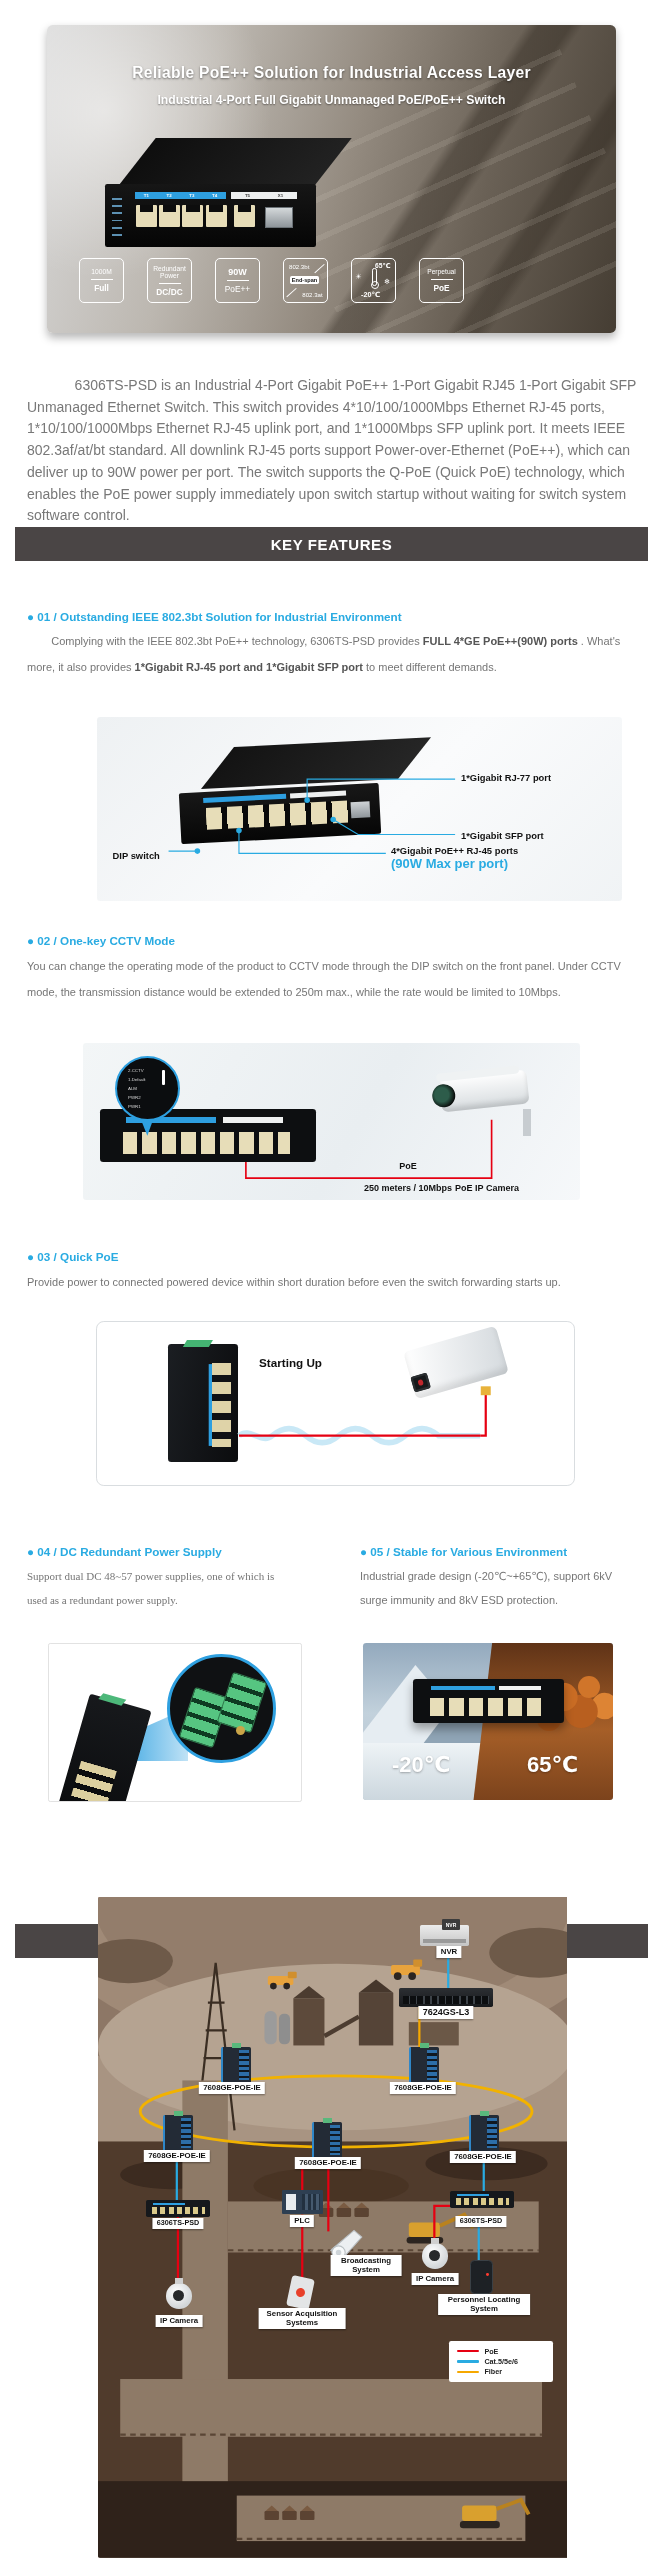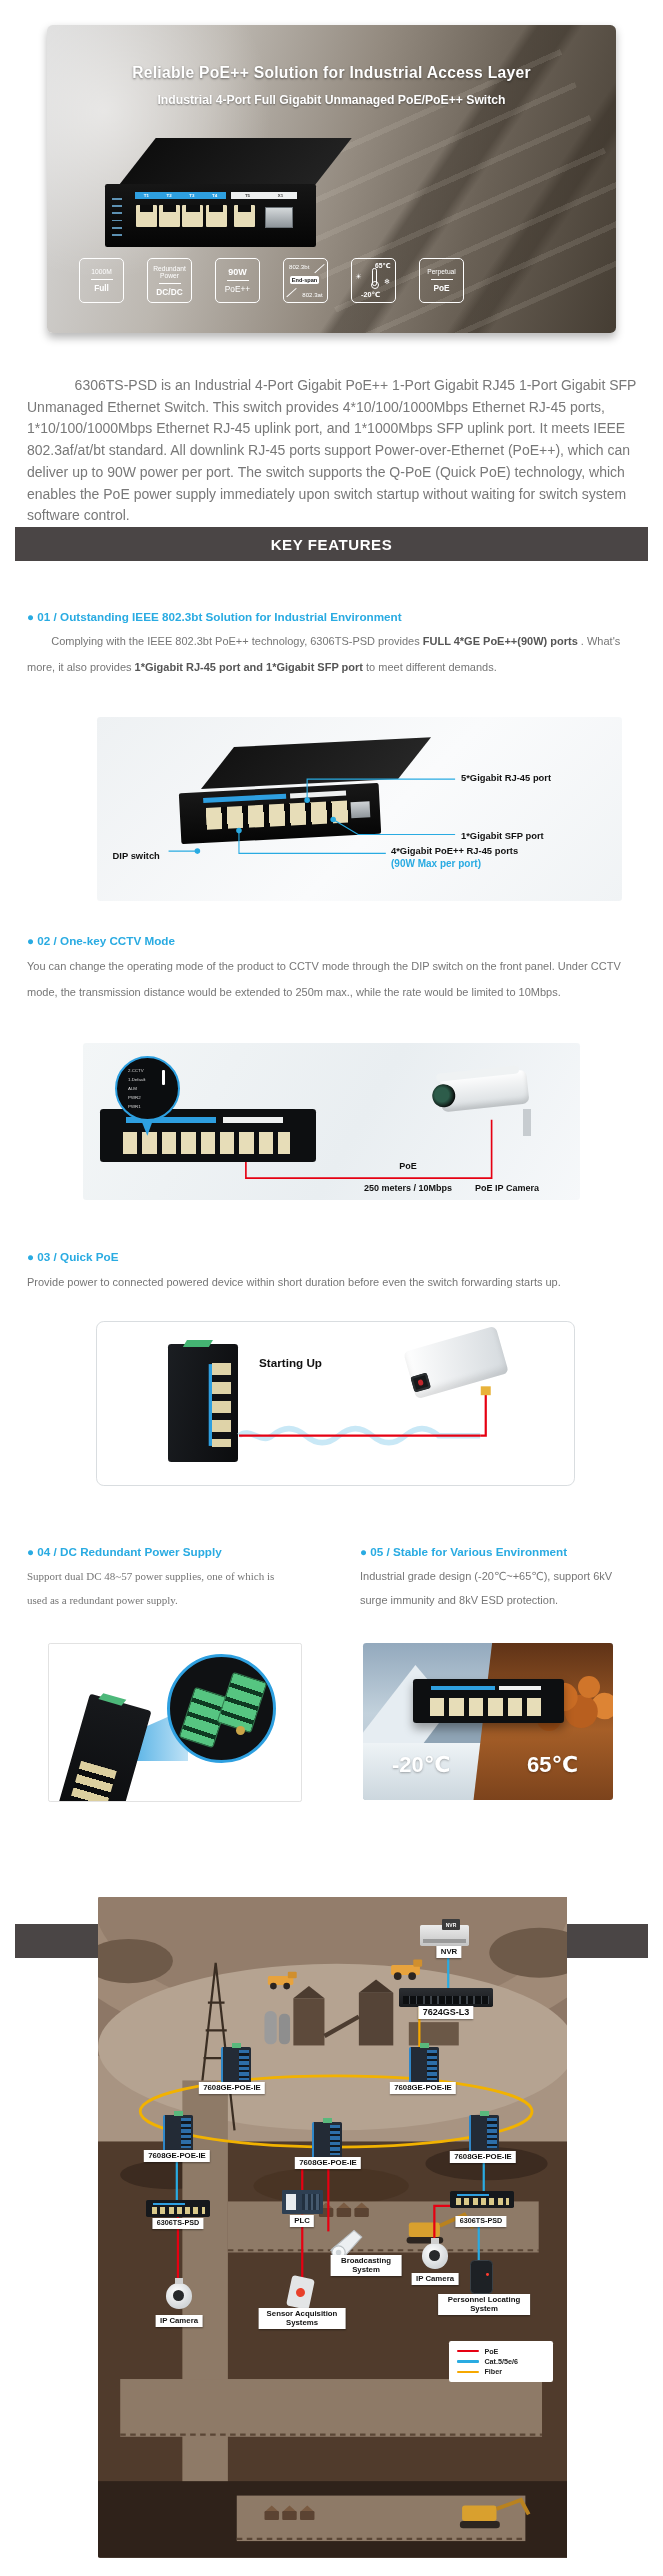--- a/index.html
+++ b/index.html
@@ -85,21 +85,21 @@
   .iso-front .strip-b{position:absolute;left:24.4px;top:5.6px;width:83px;height:5px;background:#2e9fe0;}
   .iso-front .strip-w{position:absolute;left:111px;top:5.6px;width:56px;height:5px;background:#eef0f0;}
   .iso-front .prow{position:absolute;left:25.6px;top:15.6px;width:142px;height:22px;
         background:repeating-linear-gradient(90deg,#e7ddb8 0 15.6px,#090909 15.6px 21px);}
   .iso-front .psfp{position:absolute;left:171px;top:18px;width:19px;height:15.6px;background:linear-gradient(#cfd3d6,#8e959a);}
   .co-svg{position:absolute;left:0;top:0;z-index:2;}
   .co-label{position:absolute;font-size:9.4px;font-weight:bold;color:#111;z-index:3;}
   .co-rj45{left:364px;top:55px;}
   .co-sfp{left:364px;top:113px;}
   .co-poe{left:294px;top:127px;line-height:13.3px;}
-  .co-sub{color:#29abe2;font-size:10px;font-weight:bold;}
+  .co-sub{color:#29abe2;font-size:13px;font-weight:bold;}
   .co-dip{left:15.6px;top:133px;width:53px;text-align:left;}
 
   .cctv-card{left:83px;top:1043px;width:497px;height:157px;
         background:linear-gradient(120deg,#f3f6f7,#e9eef1 55%,#f6f8fa);}
   .mag{position:absolute;left:32px;top:13.3px;width:61px;height:61px;border-radius:50%;background:#0b0d0f;
         border:2.8px solid #2ea0e0;z-index:3;}
   .mag-rows{position:absolute;left:11px;top:7.8px;font-size:4.4px;color:#d6d6d6;line-height:9px;}
   .mag::after{content:"";position:absolute;right:13.3px;top:12.2px;width:2.8px;height:14.4px;background:#fff;border-radius:1.1px;}
   .mag-tail{position:absolute;left:56px;top:77px;width:0;height:0;border-left:10px solid transparent;
         border-right:2.8px solid transparent;border-top:15.6px solid #2ea0e0;transform:rotate(12deg);z-index:2;}
@@ -298,21 +298,21 @@
         <path d="M255,205 V246 H520"></path>
         <path d="M180,242 H128"></path>
       </g>
       <g fill="#29abe2">
         <circle cx="378" cy="150" r="5"></circle>
           <circle cx="425" cy="185" r="5"></circle>
         <circle cx="255" cy="205" r="5"></circle>
           <circle cx="180" cy="242" r="5"></circle>
       </g>
     </svg>
-    <div class="co-label co-rj45">5*Gigabit RJ-45 port</div>
+    <div class="co-label co-rj45">1*Gigabit RJ-77 port</div>
     <div class="co-label co-sfp">1*Gigabit SFP  port</div>
     <div class="co-label co-poe">
       <div>4*Gigabit PoE++ RJ-45 ports</div>
       <div class="co-sub">(90W Max per port)</div>
     </div>
     <div class="co-label co-dip">DIP switch</div>
   </div>
 
   <h3 class="feat-h fh2">● 02 / One-key CCTV Mode</h3>
   <p class="feat-p fp2">You can change the operating mode of the product to CCTV mode through the DIP switch on the front panel. Under CCTV mode, the transmission distance would be extended to 250m max., while the rate would be limited to 10Mbps.</p>
@@ -333,21 +333,21 @@
       <div class="wstrip"></div>
       <div class="ports"></div>
     </div>
     <svg width="497" height="157" style="position:absolute;left:0;top:0;z-index:1;" viewBox="0 0 894 282">
       <path d="M293,214 V243 H735 V138" stroke="#e60012" stroke-width="3" fill="none"></path>
     </svg>
     <div class="bullet-cam"></div>
     <div class="cam-arm"></div>
     <div class="cctv-lbl" style="left:325px;top:118px;">PoE</div>
     <div class="cctv-lbl" style="left:325px;top:140px;">250 meters / 10Mbps</div>
-    <div class="cctv-lbl" style="left:424px;top:140px;">PoE IP Camera</div>
+    <div class="cctv-lbl" style="left:396px;top:140px;padding-left:16px;">PoE IP Camera</div>
   </div>
 
   <h3 class="feat-h fh3">● 03 / Quick PoE</h3>
   <p class="feat-p fp3">Provide power to connected powered device within short duration before even the switch forwarding starts up.</p>
 
   <div class="card qp-card">
     <div class="qp-switch"></div>
     <div class="qp-start">Starting Up</div>
     <svg width="477" height="163" style="position:absolute;left:0;top:0;" viewBox="0 0 858 294">
       <path d="M255,205 C275,188 295,222 315,205 S355,188 375,205 S415,222 435,205 S475,188 495,205 S535,222 555,205 S595,188 615,205 L690,205" stroke="#bfe4f5" stroke-width="10" fill="none" opacity="0.85"></path>

